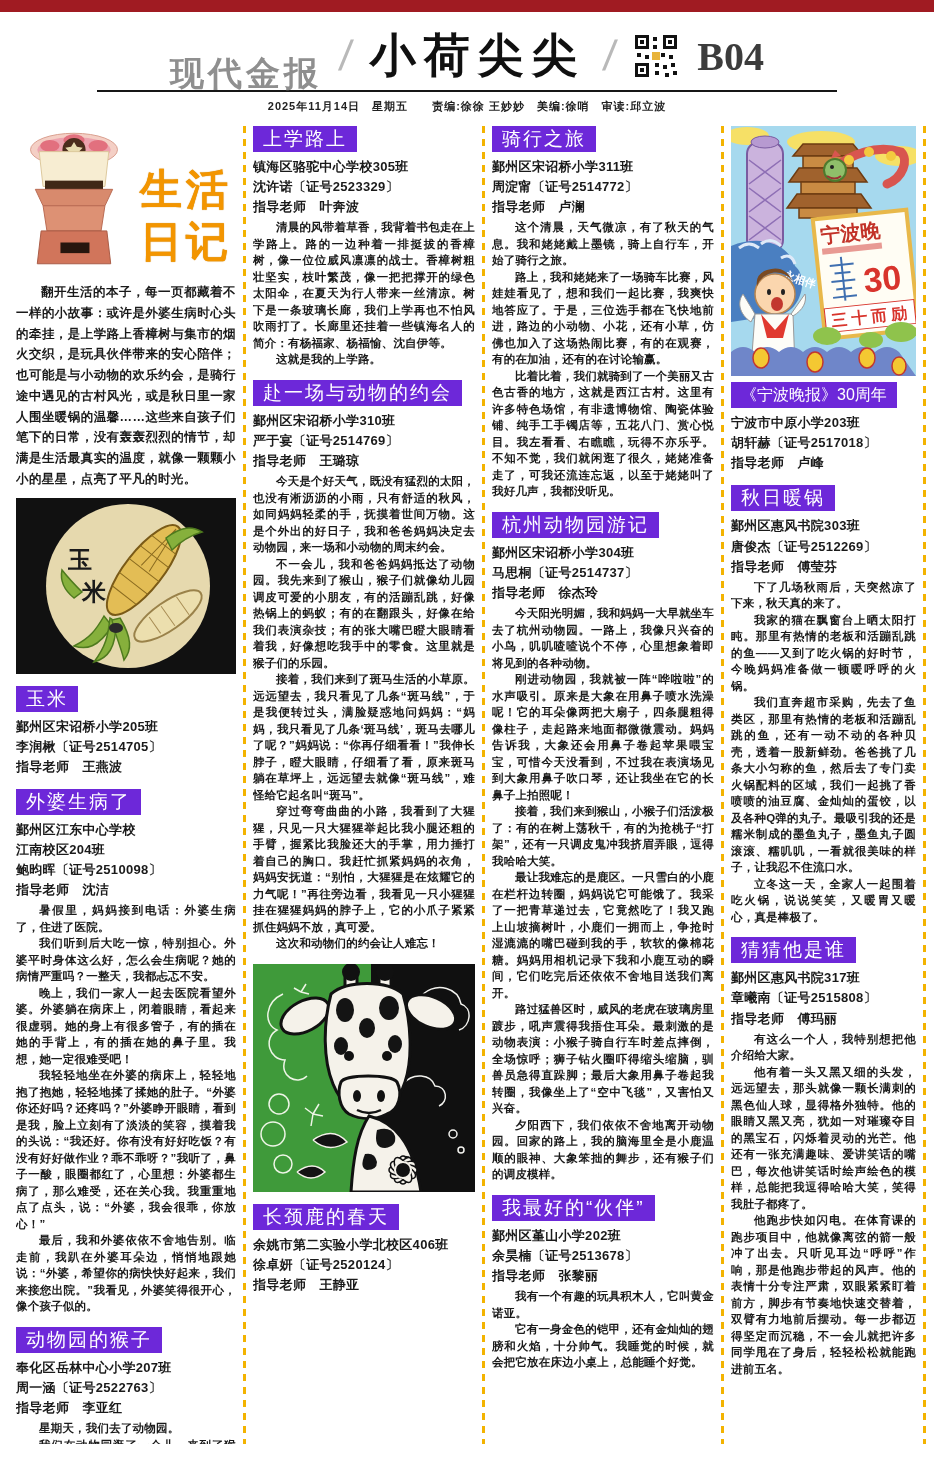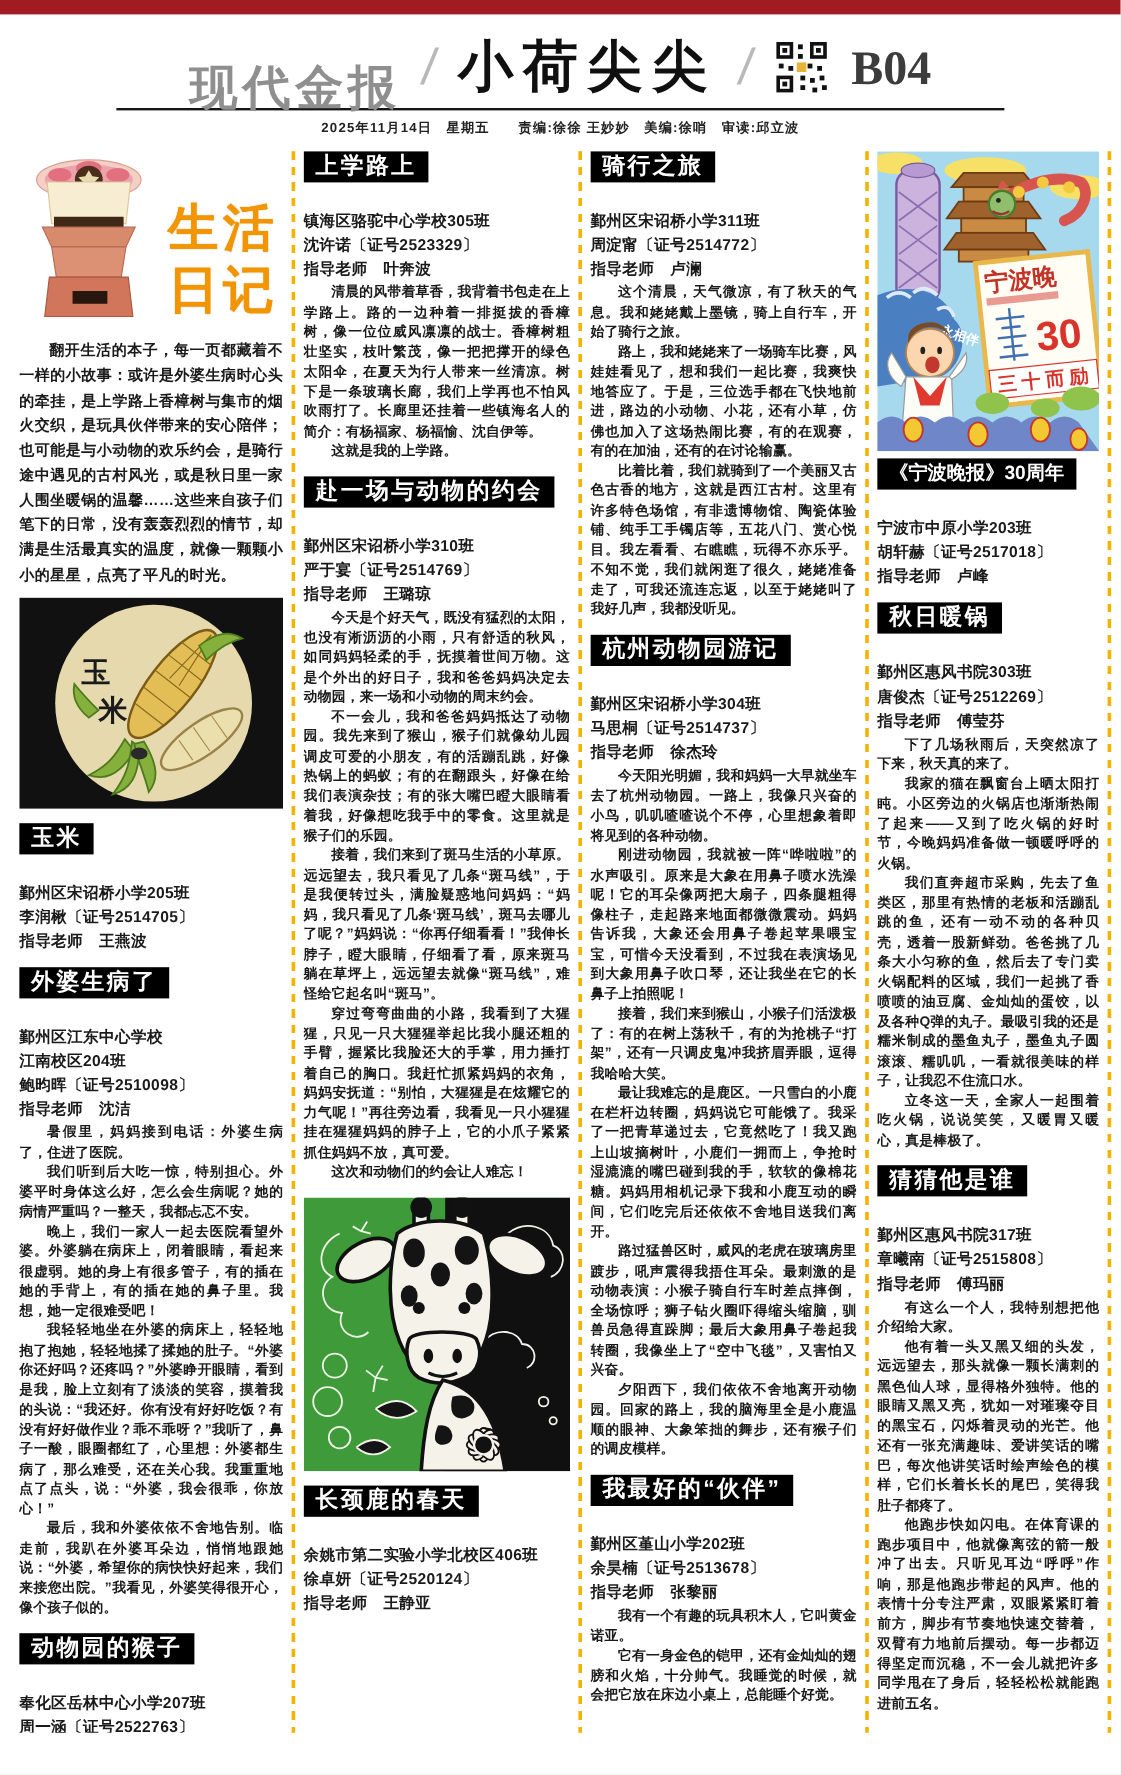--- a/index.html
+++ b/index.html
@@ -9,21 +9,21 @@
     background:#ffffff; overflow:hidden;
     font-family:"Liberation Sans","DejaVu Sans",sans-serif;
     color:#1a1a1a;
   }
   .top-bar { height:12px; width:100%; }
   
   .masthead {
     display:flex; align-items:center; justify-content:center;
     gap:18px; margin-top:16px; height:56px;
   }
-  .paper-name { font-size:40px; font-weight:900; color:#8f8f8f; letter-spacing:4px;margin-top:35px; }
+  .paper-name { font-size:34px; font-weight:900; color:#8f8f8f; letter-spacing:4px;margin-top:35px; }
   .slash { font-size:42px; color:#b9b9b9; font-weight:300; transform:skewX(-8deg); }
   .section-title { font-size:46px; font-weight:900; color:#101010; letter-spacing:8px; }
   .qr { width:46px; height:46px; display:inline-block; }
   .page-no { font-size:40px; font-weight:700; color:#3c3c3c; font-family:Liberation Serif, serif; }
   .head-rule { width:740px; margin:6px auto 0; border-top:2px solid #161616; }
   .dateline { text-align:center; font-size:11px; color:#222; margin-top:7px; letter-spacing:1px; font-weight:600; }
   .dateline span { margin:0 10px; }
   
   .columns { display:flex; align-items:stretch; padding:12px 0 0 16px; height:1330px; }
   .col { overflow:hidden; }
@@ -43,23 +43,23 @@
     text-shadow:0 0 1px #c87f00;
   }
   .intro {
     margin-top:10px; font-size:12.5px; line-height:1.66; font-weight:700;
     text-align:justify; text-indent:2em; letter-spacing:0.4px;
   }
   
   figure { display:block; line-height:0; }
   .art { margin-top:12px; }
   .art-title {
-    display:inline-block; background:#000000; color:#ffffff;
-    font-size:19px; font-weight:700; line-height:26px; padding:0 10px;
-    letter-spacing:2px; margin-bottom:22px; white-space:nowrap;
+    display:inline-block; background:#6d28d9; color:#ffffff;
+    font-size:19px; font-weight:400; line-height:26px; padding:0 10px;
+    letter-spacing:2px; margin-bottom:5px; white-space:nowrap;
   }
   .byline div { font-size:13px; font-weight:700; line-height:1.55; letter-spacing:0.3px; }
   .body-text { margin-top:2px; }
   .body-text p {
     font-size:11.5px; line-height:16.5px; font-weight:600;
     text-align:justify; text-indent:2em; letter-spacing:0.2px;
   }
   .fig-corn { margin-top:8px; }
   .fig-giraffe { margin-top:12px; }
   .fig-anniv { margin-bottom:6px; }
@@ -468,36 +468,36 @@
 
       <article class="art">
         <h2 class="art-title">秋日暖锅</h2>
         <div class="byline">
           <div>鄞州区惠风书院303班</div>
           <div>唐俊杰〔证号2512269〕</div>
           <div>指导老师　傅莹芬</div>
         </div>
         <div class="body-text">
             <p>下了几场秋雨后，天突然凉了下来，秋天真的来了。</p>
-            <p>我家的猫在飘窗台上晒太阳打盹。小区旁边的火锅店也渐渐热闹了起来——又到了吃火锅的好时节，今晚妈妈准备做一顿暖呼呼的火锅。</p>
+            <p>我家的猫在飘窗台上晒太阳打盹。那里有热情的老板和活蹦乱跳的鱼——又到了吃火锅的好时节，今晚妈妈准备做一顿暖呼呼的火锅。</p>
             <p>我们直奔超市采购，先去了鱼类区，那里有热情的老板和活蹦乱跳的鱼，还有一动不动的各种贝壳，透着一股新鲜劲。爸爸挑了几条大小匀称的鱼，然后去了专门卖火锅配料的区域，我们一起挑了香喷喷的油豆腐、金灿灿的蛋饺，以及各种Q弹的丸子。最吸引我的还是糯米制成的墨鱼丸子，墨鱼丸子圆滚滚、糯叽叽，一看就很美味的样子，让我忍不住流口水。</p>
             <p>立冬这一天，全家人一起围着吃火锅，说说笑笑，又暖胃又暖心，真是棒极了。</p>
           </div>
       </article>
 
       <article class="art">
         <h2 class="art-title">猜猜他是谁</h2>
         <div class="byline">
           <div>鄞州区惠风书院317班</div>
           <div>章曦南〔证号2515808〕</div>
           <div>指导老师　傅玛丽</div>
         </div>
         <div class="body-text">
             <p>有这么一个人，我特别想把他介绍给大家。</p>
-            <p>他有着一头又黑又细的头发，远远望去，那头就像一颗长满刺的黑色仙人球，显得格外独特。他的眼睛又黑又亮，犹如一对璀璨夺目的黑宝石，闪烁着灵动的光芒。他还有一张充满趣味、爱讲笑话的嘴巴，每次他讲笑话时绘声绘色的模样，它们长着长长的尾巴，笑得我肚子都疼了。</p>
+            <p>他有着一头又黑又细的头发，远远望去，那头就像一颗长满刺的黑色仙人球，显得格外独特。他的眼睛又黑又亮，犹如一对璀璨夺目的黑宝石，闪烁着灵动的光芒。他还有一张充满趣味、爱讲笑话的嘴巴，每次他讲笑话时绘声绘色的模样，总能把我逗得哈哈大笑，笑得我肚子都疼了。</p>
             <p>他跑步快如闪电。在体育课的跑步项目中，他就像离弦的箭一般冲了出去。只听见耳边“呼呼”作响，那是他跑步带起的风声。他的表情十分专注严肃，双眼紧紧盯着前方，脚步有节奏地快速交替着，双臂有力地前后摆动。每一步都迈得坚定而沉稳，不一会儿就把许多同学甩在了身后，轻轻松松就能跑进前五名。</p>
           </div>
       </article>
     </section>
 
     <div class="vdiv"></div>
 
   </main>
 </div>
 

